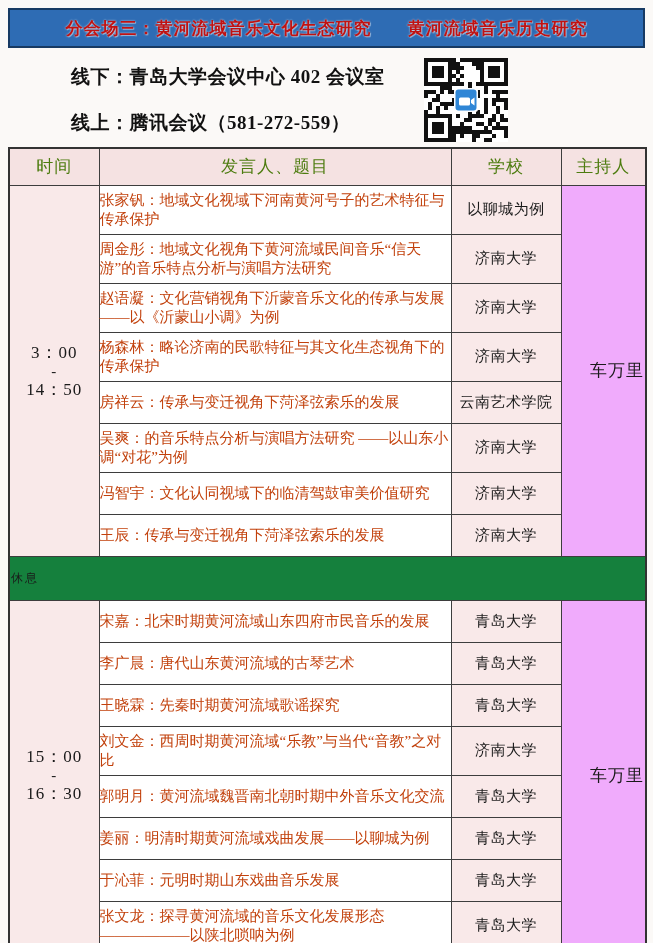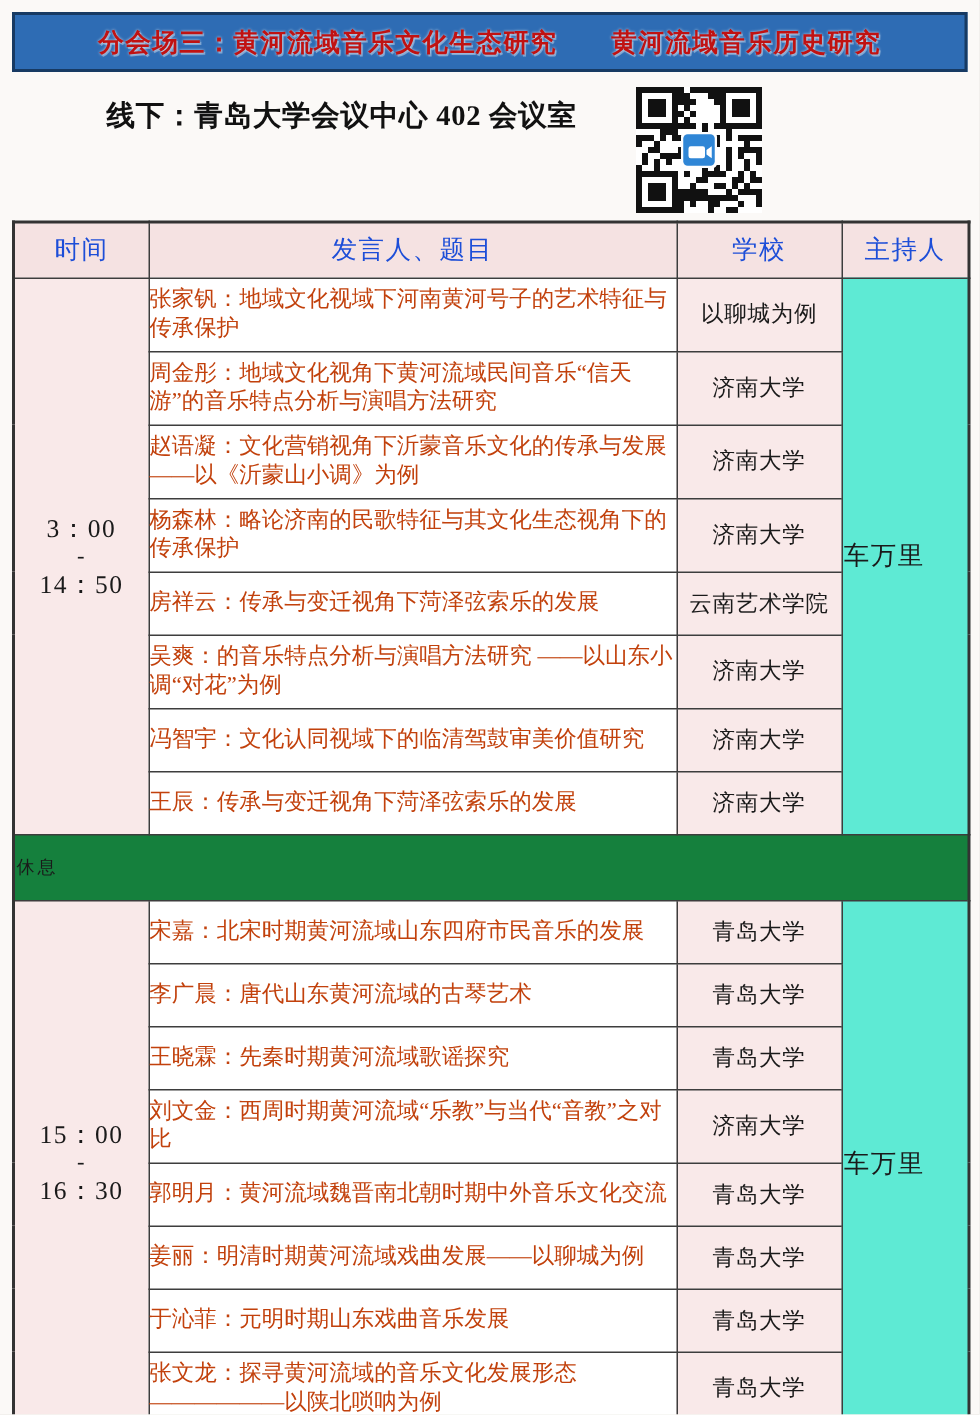--- a/index.html
+++ b/index.html
@@ -52,56 +52,57 @@
     box-sizing:border-box;
     font-weight:normal;
   }
   .tbl{border:2px solid #333;}
   col.c-time{width:90px;}
   col.c-speaker{width:352px;}
   col.c-school{width:110px;}
   col.c-host{width:85px;}
   .th-cell{
     height:37px;background:#f5e2e2;
-    font-size:17px;font-weight:bold;text-align:center;color:#1d4ed8;
+    font-size:17px;font-weight:bold;text-align:center;color:#4d7c0f;
     letter-spacing:1px;
   }
   .time-cell{
     background:#f9e9e9;text-align:center;vertical-align:middle;
     font-size:17px;font-weight:bold;letter-spacing:1px;
   }
   .time-cell .dash{font-size:15px;line-height:14px;}
   .speaker-cell{
     background:#fff;font-size:15px;line-height:19px;
     padding:5px 0;height:42px;vertical-align:middle;color:#c2410c;
   }
   .school-cell{
     background:#f9e9e9;text-align:center;vertical-align:middle;
     font-size:15px;letter-spacing:.5px;
   }
   .host-cell{
-    background:#5eead4;text-align:left;vertical-align:middle;
+    background:#f0abfc;text-align:right;vertical-align:middle;
     font-size:17px;letter-spacing:1px;
   }
   .break-cell{
     background:#15803d;height:44px;text-align:left;vertical-align:middle;
     font-size:12px;font-weight:bold;letter-spacing:2px;
   }
 </style>
 </head>
 <body>
 
 <div class="page">
 
   <div class="banner">
     <span class="banner-title">分会场三：黄河流域音乐文化生态研究　　黄河流域音乐历史研究</span>
   </div>
 
   <div class="info">
     <div class="info-line l1">线下：青岛大学会议中心 402 会议室</div>
+    <div class="info-line l2">线上：腾讯会议（581-272-559）</div>
     <svg class="qr" id="qr-svg" viewBox="0 0 84 84">
         <rect x="0" y="0" width="84" height="84" fill="#ffffff"></rect>
         <rect x="0" y="32" width="4" height="4" fill="#111"></rect>
         <rect x="0" y="36" width="4" height="4" fill="#111"></rect>
         <rect x="0" y="52" width="4" height="4" fill="#111"></rect>
         <rect x="4" y="32" width="4" height="4" fill="#111"></rect>
         <rect x="4" y="44" width="4" height="4" fill="#111"></rect>
         <rect x="4" y="48" width="4" height="4" fill="#111"></rect>
         <rect x="8" y="32" width="4" height="4" fill="#111"></rect>
         <rect x="8" y="40" width="4" height="4" fill="#111"></rect>

